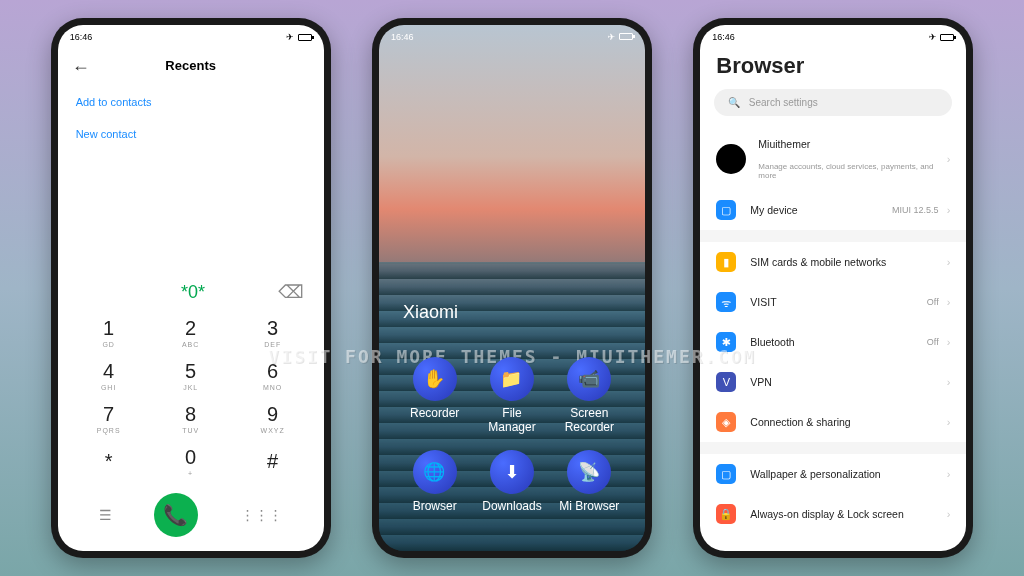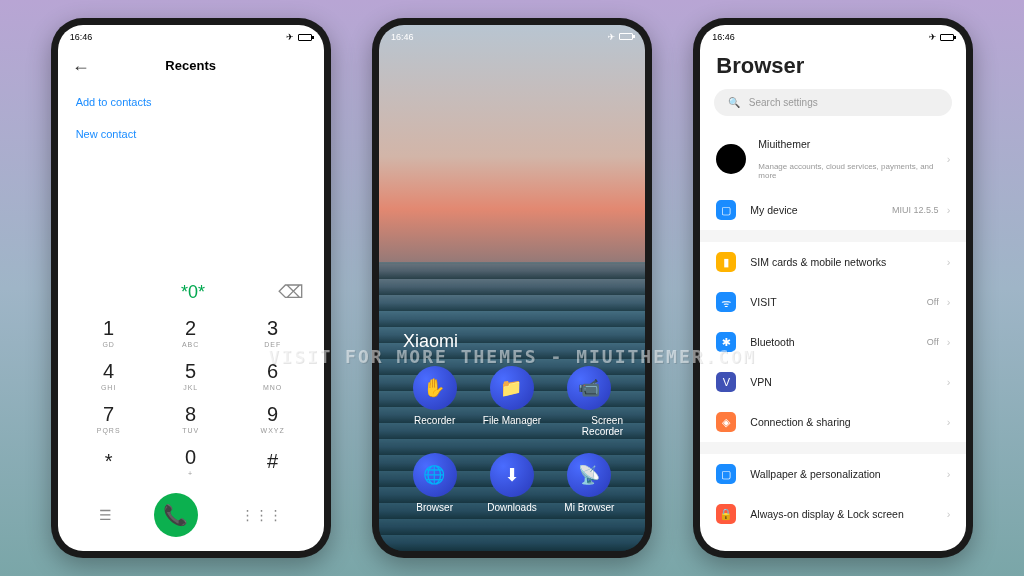--- a/index.html
+++ b/index.html
@@ -60,26 +60,26 @@
   .key { display:flex; flex-direction:column; align-items:center; justify-content:center; padding:6px 0; }
   .key-num { font-size:20px; color:#222; font-weight:300; }
   .key-sub { font-size:7px; color:#999; margin-top:1px; letter-spacing:1px; }
   .dialer-bottom { display:flex; align-items:center; justify-content:space-around; padding:10px 20px 14px; }
   .call-btn { width:44px; height:44px; background:#0cb04f; border-radius:50%; display:flex; align-items:center; justify-content:center; color:#fff; font-size:20px; }
   .bottom-icon { color:#888; font-size:14px; }
 
   
   .home { position:relative; height:100%; background:linear-gradient(180deg,#b8c5d1 0%,#d2b5a8 25%,#e28871 35%,#4a6b7e 55%,#1a3a4a 100%); display:flex; flex-direction:column; }
   .waves { position:absolute; bottom:0; left:0; right:0; height:55%; background: repeating-linear-gradient(0deg, rgba(20,50,60,0.8) 0px, rgba(40,80,100,0.6) 8px, rgba(60,110,130,0.5) 16px); border-top:2px solid rgba(200,220,230,0.3); }
-  .home-content { position:relative; z-index:2; display:flex; flex-direction:column; justify-content:flex-end; height:100%; padding:14px; }
+  .home-content { position:relative; z-index:2; display:flex; flex-direction:column; justify-content:flex-end; height:100%; padding:14px;gap:20px; }
   .brand { color:#fff; font-size:18px; font-weight:400; margin-bottom:14px; margin-left:10px; }
   .app-grid { display:grid; grid-template-columns:repeat(3,1fr); gap:16px 10px; padding:0 8px 24px; }
   .app { display:flex; flex-direction:column; align-items:center; }
   .app-icon { width:44px; height:44px; border-radius:50%; background:radial-gradient(circle at 30% 30%,#4a6cff,#2838b8); display:flex; align-items:center; justify-content:center; color:#fff; font-size:18px; }
-  .app-label { color:#fff; font-size:10px; margin-top:5px; text-align:right; }
+  .app-label { color:#fff; font-size:12px; margin-top:5px; text-align:center; }
 
   
   .settings { background:#fff; height:100%; display:flex; flex-direction:column; }
   .settings-title { font-size:22px; font-weight:600; padding:8px 16px 10px; color:#222; }
   .search-box { margin:0 14px 12px; background:#f0f0f0; border-radius:20px; padding:8px 14px; display:flex; align-items:center; font-size:10px; color:#999; }
   .search-box .sicon { margin-right:8px; }
   .setting-row { display:flex; align-items:center; padding:10px 16px; font-size:10.5px; color:#222; }
   .setting-icon { width:20px; height:20px; border-radius:5px; margin-right:14px; flex-shrink:0; display:flex; align-items:center; justify-content:center; font-size:11px; color:#fff; }
   .setting-txt { flex:1; }
   .setting-sub { font-size:8px; color:#999; margin-top:12px; }

